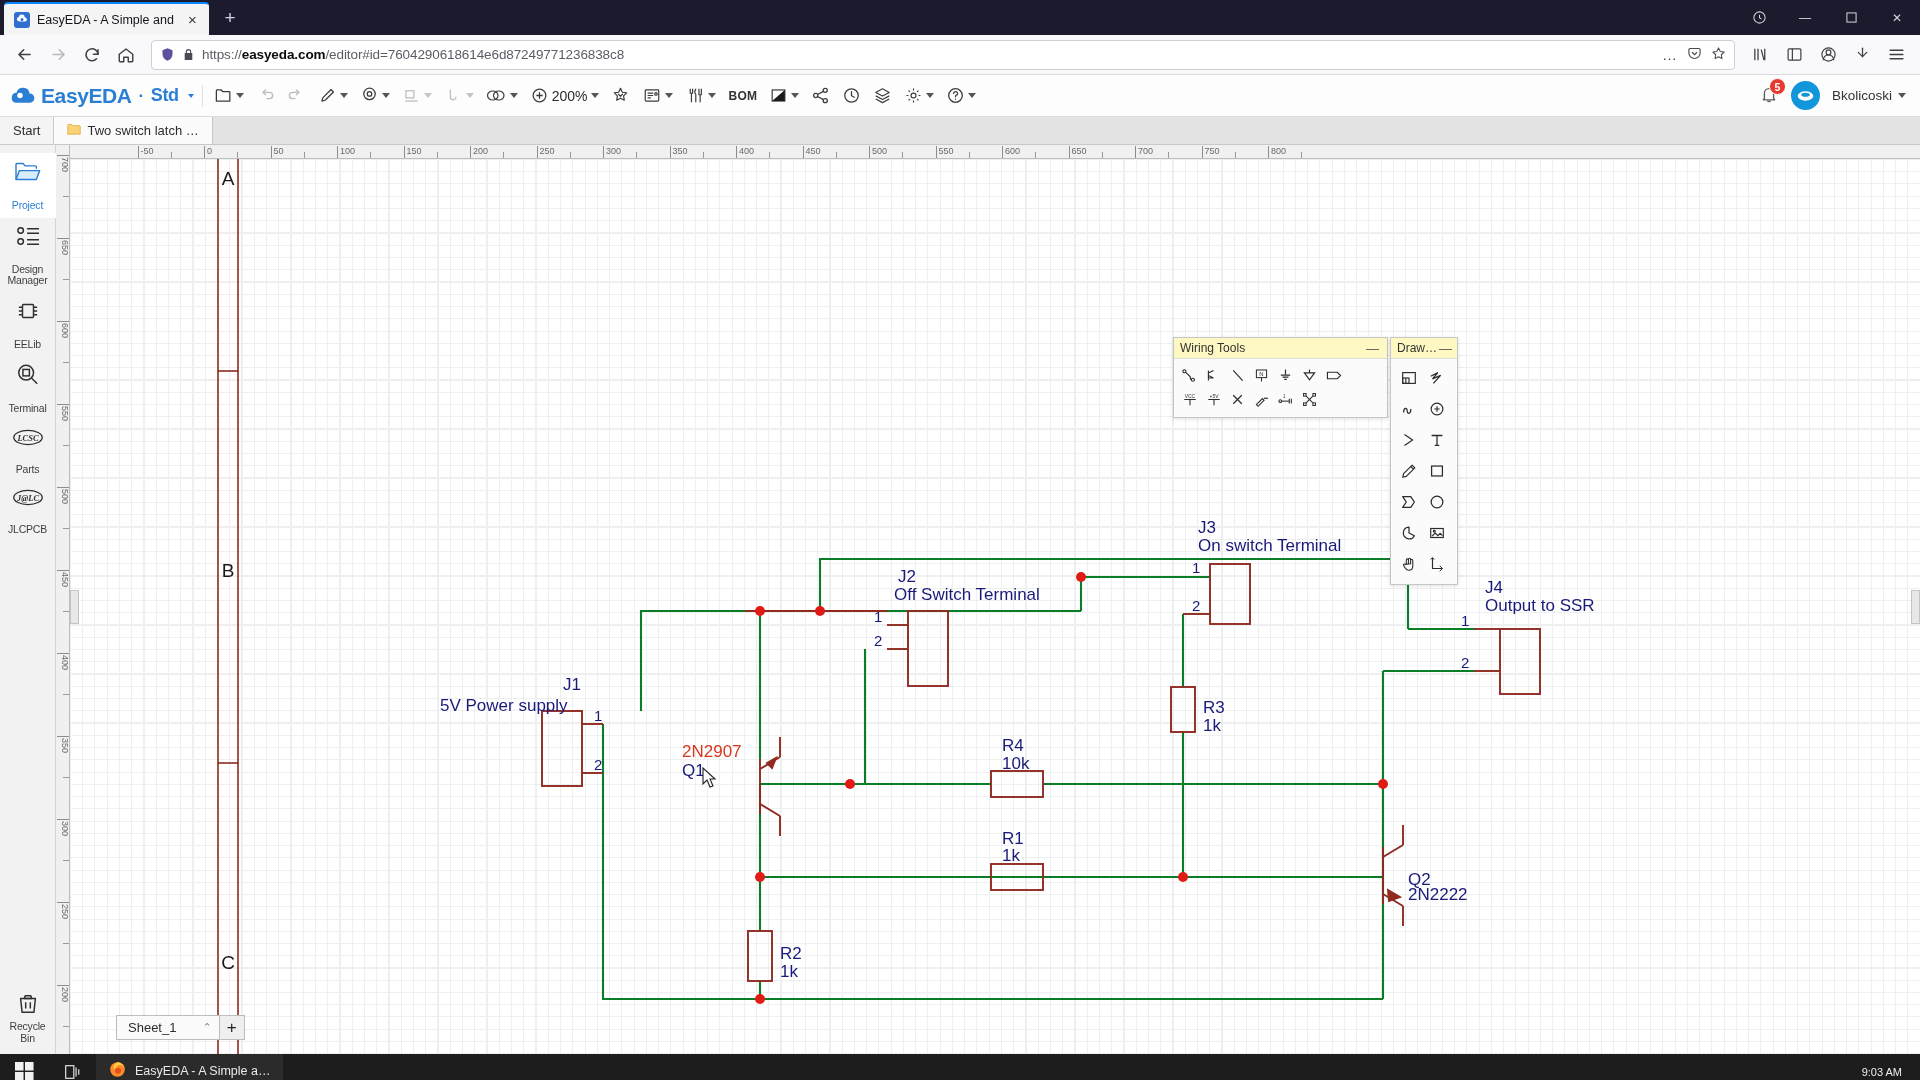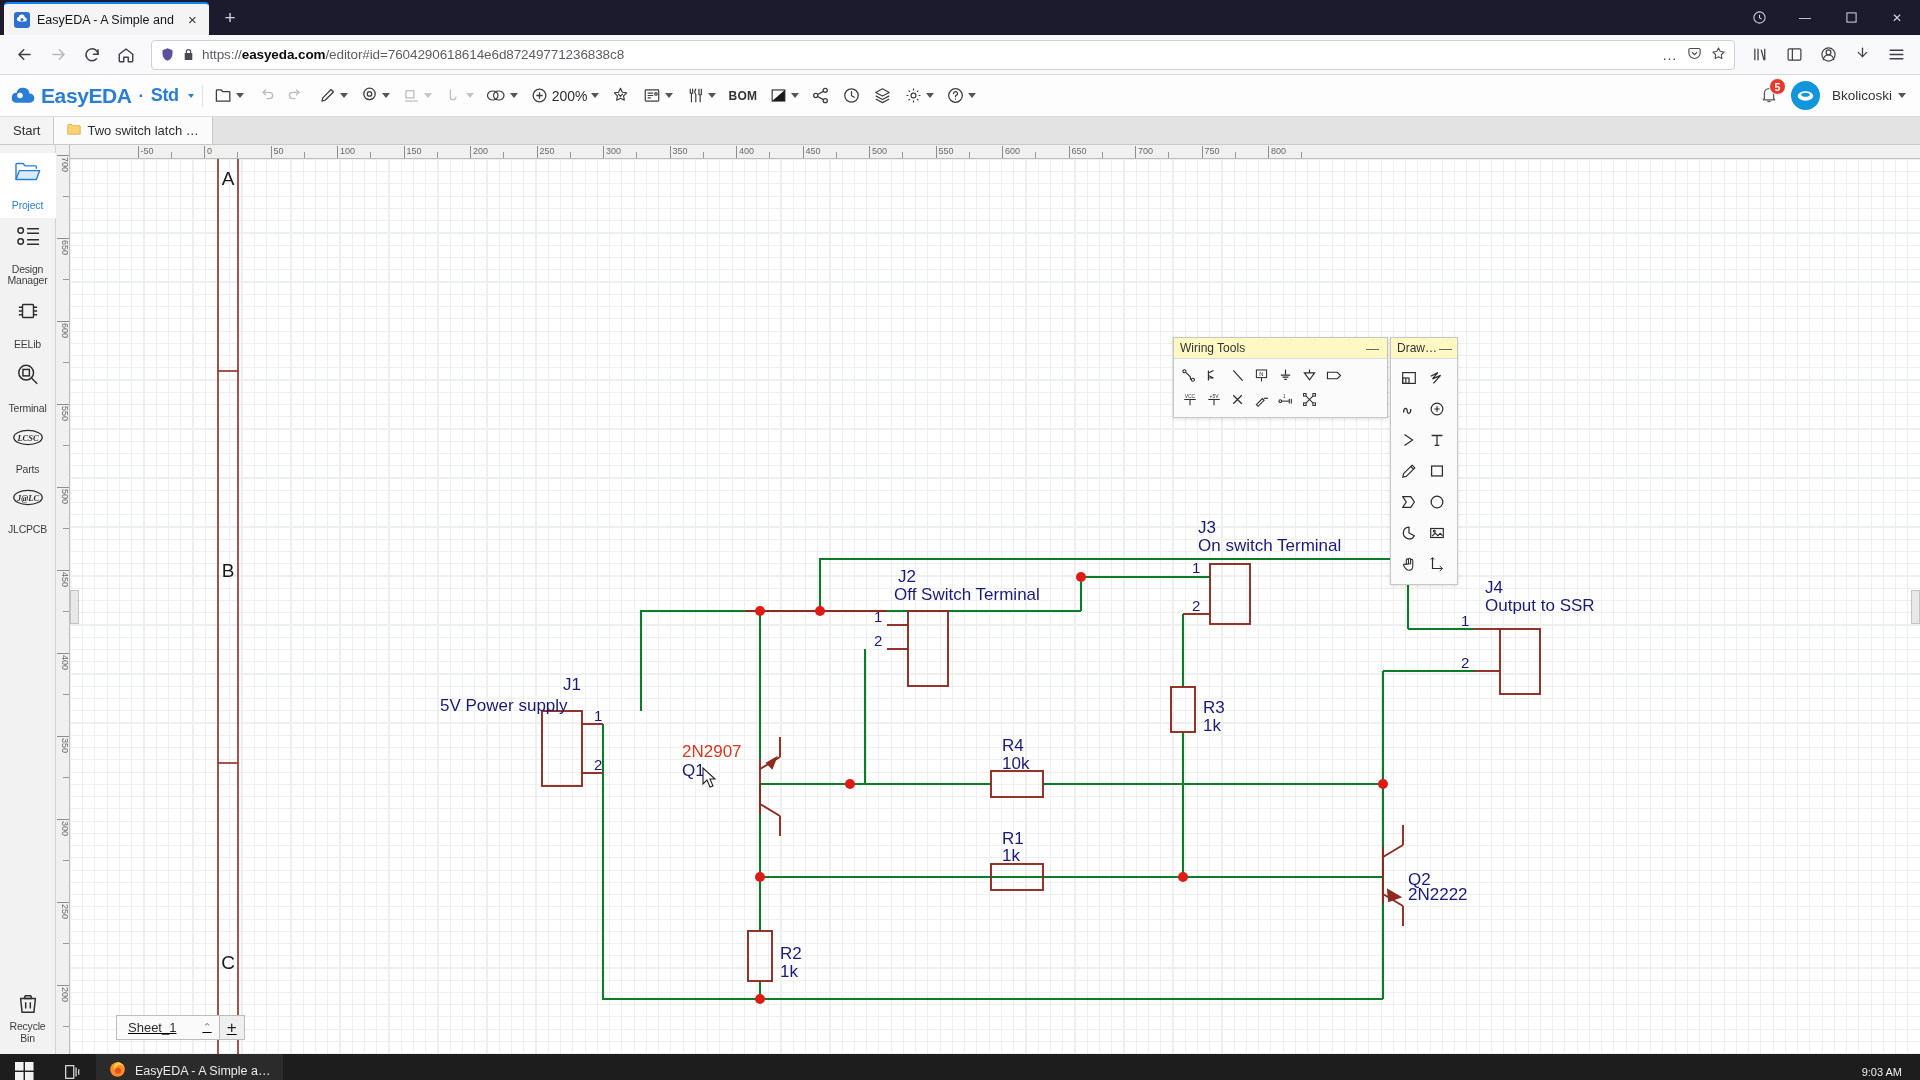--- a/index.html
+++ b/index.html
@@ -199,21 +199,21 @@
   }
   #wiring-tools { left: 1103px; top: 178px; width: 215px; }
   #wiring-tools .tool-grid { grid-template-columns: repeat(7, 23px); }
   #draw-tools { left: 1320px; top: 178px; width: 68px; }
   #draw-tools .tool-grid { grid-template-columns: repeat(2, 28px); gap: 3px 0; }
   #draw-tools .tool-btn { width: 28px; height: 28px; }
 
   
   #sheet-bar {
     position: absolute; left: 46px; bottom: 14px; display: flex;
-    z-index: 22; text-decoration: underline;
+    z-index: 22;
   }
   #sheet-tab {
     display: flex; align-items: center; gap: 26px; height: 25px;
     background: #fafafa; border: 1px solid #bcbcbc; border-right: none;
     padding: 0 7px 0 11px; font-size: 13px; color: #2d2d2d;
   }
   #sheet-add {
     width: 26px; height: 25px; background: #efefef; border: 1px solid #bcbcbc;
     display: flex; align-items: center; justify-content: center;
     font-size: 17px; color: #222; line-height: 1;

